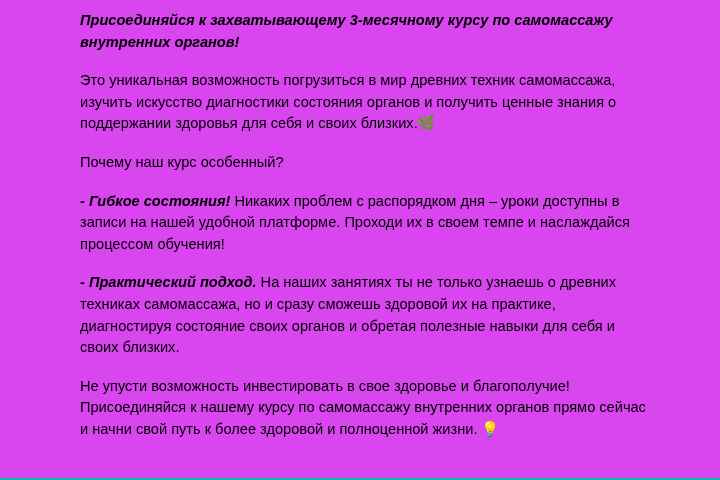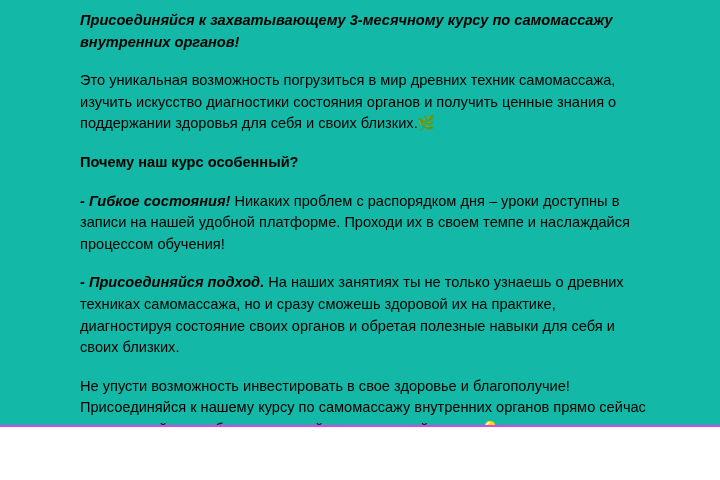--- a/index.html
+++ b/index.html
@@ -4,25 +4,25 @@
 <style>
   html, body {
     margin: 0;
     padding: 0;
     background: #ffffff;
     font-family: "Liberation Sans", "DejaVu Sans", sans-serif;
   }
   .page {
     position: relative;
     width: 720px;
-    height: 427px;
-    background: #14b8a6;
+    height: 480px;
+    background: #d946ef;
     overflow: hidden;
     box-sizing: border-box;
-    border-bottom: 2px solid #d946ef;
+    border-bottom: 2px solid #14b8a6;
   }
   .content {
     position: absolute;
     top: 10px;
     left: 80px;
     width: 566px;
     color: #000000;
     font-size: 14.6px;
     line-height: 1.48;
   }
@@ -31,36 +31,36 @@
   }
   .lead-bold-italic {
     font-weight: bold;
     font-style: italic;
   }
   .para.heading {
     font-weight: bold;
     font-style: italic;
   }
   .para.subheading {
-    font-weight: bold;
+    font-weight: normal;
   }
 </style>
 </head>
 <body>
 
 <div class="page">
   <div class="content">
 
     <p class="para heading">Присоединяйся к захватывающему 3-месячному курсу по самомассажу внутренних органов!</p>
 
     <p class="para">Это уникальная возможность погрузиться в мир древних техник самомассажа, изучить искусство диагностики состояния органов и получить ценные знания о поддержании здоровья для себя и своих близких.🌿</p>
 
     <p class="para subheading">Почему наш курс особенный?</p>
 
 
     <p class="para"><span class="lead-bold-italic">- Гибкое состояния!</span><span> Никаких проблем с распорядком дня – уроки доступны в записи на нашей удобной платформе. Проходи их в своем темпе и наслаждайся процессом обучения!</span></p>
 
-    <p class="para"><span class="lead-bold-italic">- Присоединяйся подход.</span><span> На наших занятиях ты не только узнаешь о древних техниках самомассажа, но и сразу сможешь здоровой их на практике, диагностируя состояние своих органов и обретая полезные навыки для себя и своих близких.</span></p>
+    <p class="para"><span class="lead-bold-italic">- Практический подход.</span><span> На наших занятиях ты не только узнаешь о древних техниках самомассажа, но и сразу сможешь здоровой их на практике, диагностируя состояние своих органов и обретая полезные навыки для себя и своих близких.</span></p>
 
     <p class="para">Не упусти возможность инвестировать в свое здоровье и благополучие! Присоединяйся к нашему курсу по самомассажу внутренних органов прямо сейчас и начни свой путь к более здоровой и полноценной жизни. 💡</p>
 
   </div>
 </div>
 
 </body></html>

